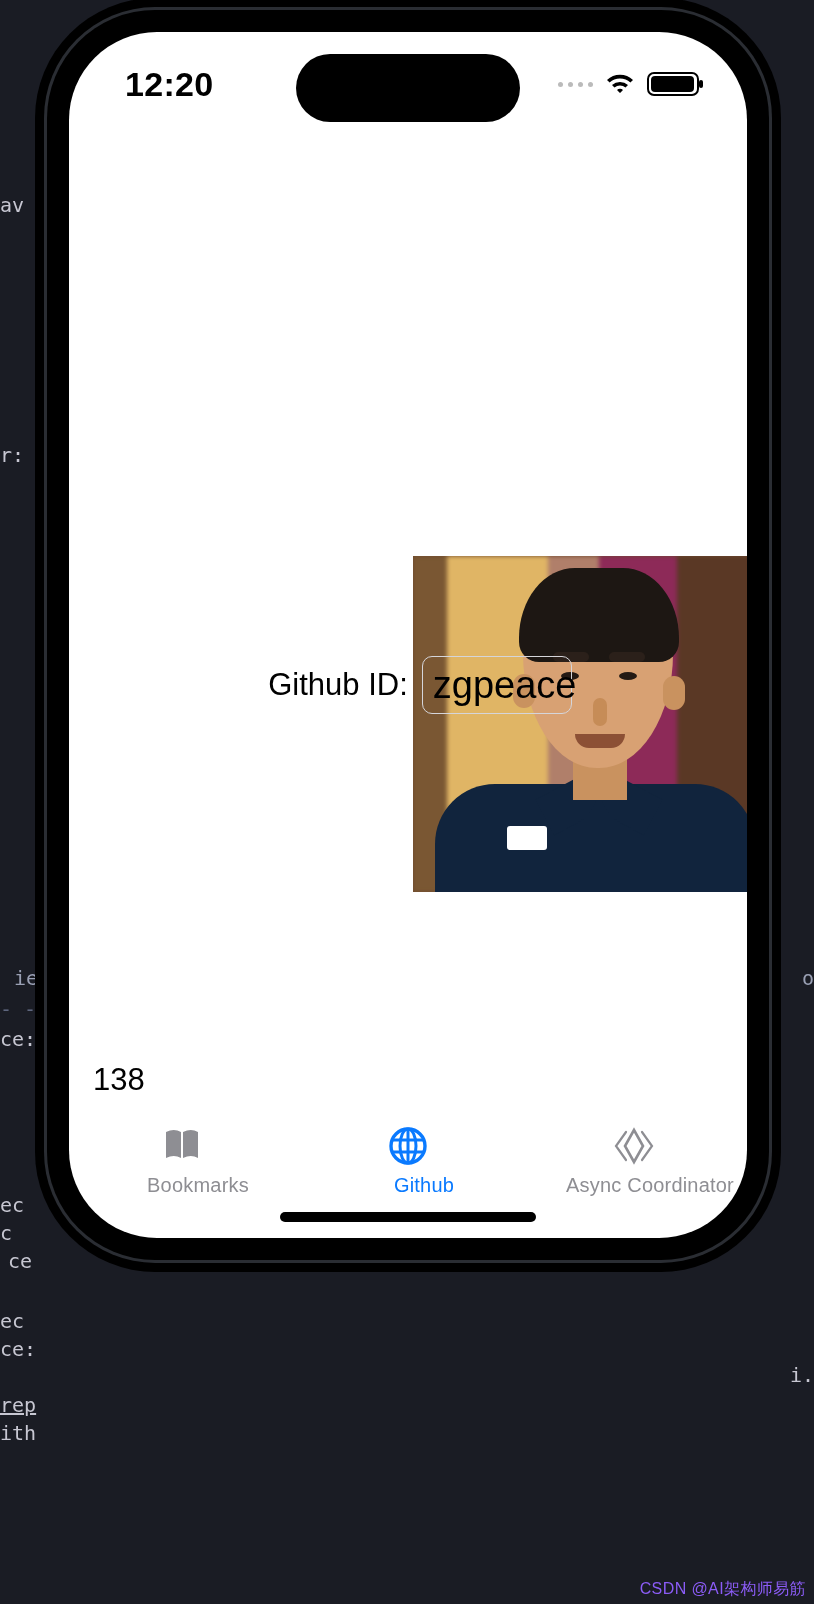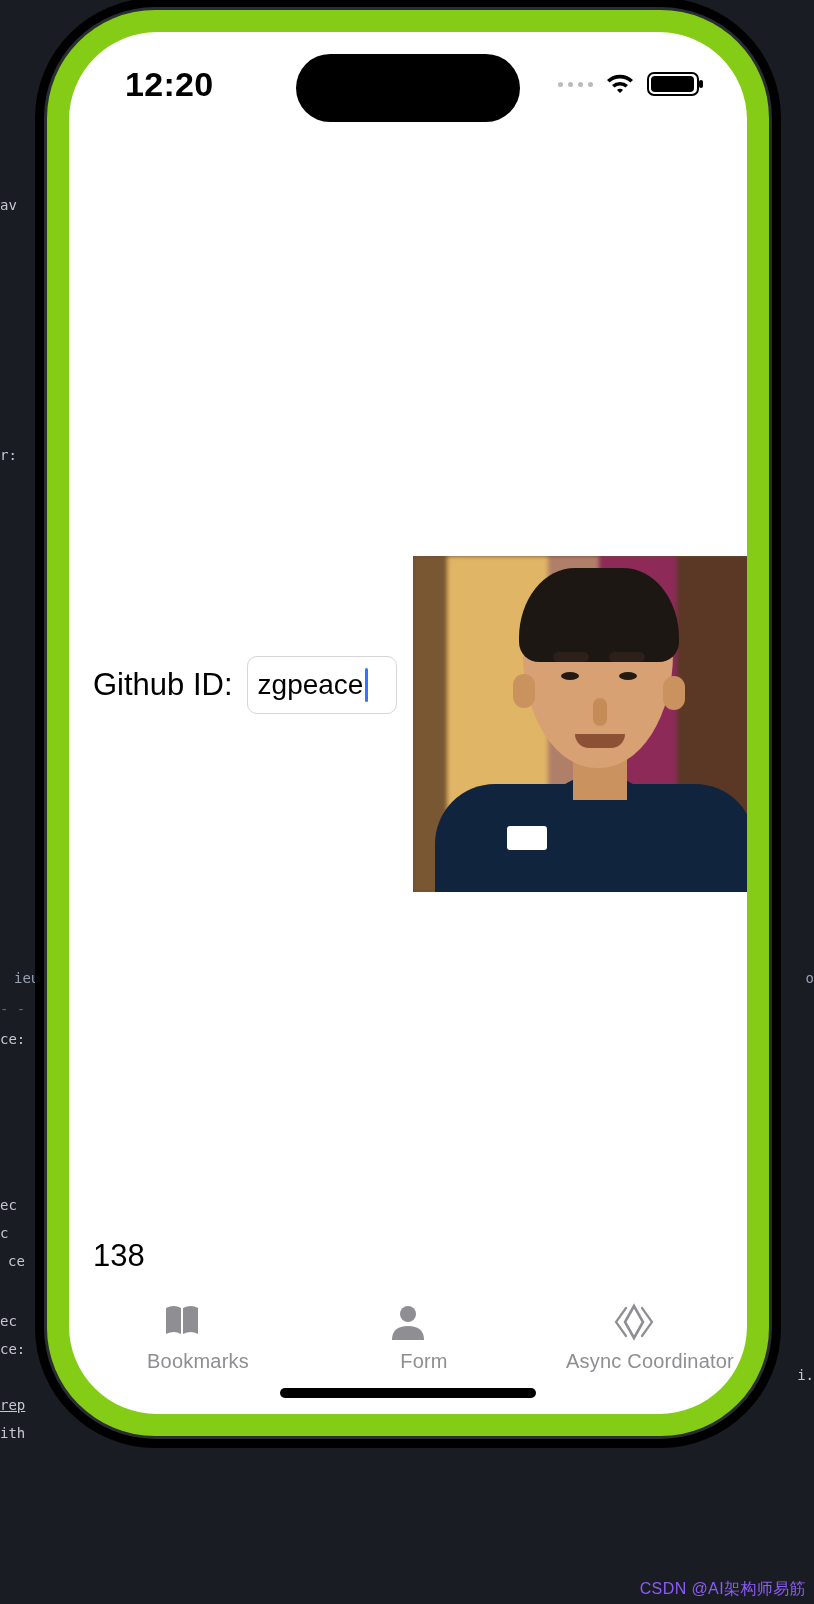--- a/index.html
+++ b/index.html
@@ -4,31 +4,31 @@
   <style>
     * { margin: 0; padding: 0; box-sizing: border-box; }
     body {
       width: 814px; height: 1604px;
       background: #1a1c24; position: relative;
       font-family: -apple-system, "SF Pro Text", "Helvetica Neue", Arial, sans-serif;
       overflow: hidden;
     }
     .bgcode {
       position: absolute; color: #4a4e5a; font-family: Menlo, monospace;
-      font-size: 14px; line-height: 26px; white-space: pre;
+      font-size: 20px; line-height: 26px; white-space: pre;
     }
     .watermark {
       position: absolute; right: 8px; bottom: 4px; color: #8b5cf6;
       font-size: 16px; letter-spacing: .4px;
     }
     .phone {
       position: absolute;
       left: 47px; top: 10px;
-      width: 722px; height: 1426px;
-      background: #84cc16; border-radius: 108px;
+      width: 722px; height: 1250px;
+      background: #000000; border-radius: 108px;
       box-shadow: 0 0 0 3px #2a2d33, 0 0 0 12px #000;
     }
     .screen {
       position: absolute; left: 22px; top: 22px; right: 22px; bottom: 22px;
       background: #fff; border-radius: 88px; overflow: hidden;
       display: flex; flex-direction: column;
     }
     .island {
       position: absolute; top: 22px; left: 50%; transform: translateX(-50%);
       width: 224px; height: 68px; background: #000; border-radius: 40px;
@@ -40,28 +40,28 @@
     .time { font-size: 34px; font-weight: 600; color: #000; letter-spacing: .3px; }
     .status-right { display: flex; align-items: center; gap: 12px; }
     .dots { display: flex; gap: 5px; align-items: flex-end; }
     .dots span { width: 5px; height: 5px; border-radius: 50%; background: #bbb; }
     .wifi { width: 30px; height: 22px; }
     .battery { width: 52px; height: 24px; border: 2.5px solid #000; border-radius: 7px; position: relative; }
     .battery::after { content:''; position:absolute; right:-6px; top:6px; width:4px; height:8px; background:#000; border-radius:2px; }
     .batt-fill { position:absolute; left:2px; top:2px; bottom:2px; right:3px; background:#000; border-radius:4px; }
     .content { flex: 1; position: relative; }
     .row { position: absolute; left: 24px; right: 0; display: flex; align-items: center; }
-    .row-gid { top: 520px; }
+    .row-gid { top: 520px; justify-content: center; }
     .gidlabel { font-size: 31px; color: #000; }
     .input-wrap {
       margin-left: 14px; border: 1px solid #d5d5da; border-radius: 10px;
       padding: 7px 10px; height: 58px; display: flex; align-items: center; position: relative;
       width: 150px;
     }
-    .inputval { font-size: 28px; color: #000; }
+    .inputval { font-size: 38px; color: #000; }
     .caret { width: 3px; height: 34px; background: #2b78ff; margin-left: 2px; border-radius: 2px; }
     .avatar {
       position: absolute; right: -4px; top: 420px; width: 338px; height: 336px;
       background: #6e4a2e; overflow: hidden;
     }
     .av-bg { position:absolute; inset:0; background: linear-gradient(90deg,#7a5733 0 10%, #e0b565 10% 40%, #b07f6a 40% 55%, #8d2a58 55% 78%, #5a3825 78% 100%); filter: blur(2px); }
     .head { position:absolute; left:110px; top:32px; width:150px; height:180px; background:#d8a173; border-radius: 48% 48% 54% 54% / 40% 40% 70% 70%; }
     .hair { position:absolute; left:106px; top:12px; width:160px; height:94px; background:#1d1713; border-radius: 56px 56px 20px 20px / 70px 70px 20px 20px; }
     .ear-l{position:absolute;left:100px;top:118px;width:22px;height:34px;background:#c9925f;border-radius:12px;}
     .ear-r{position:absolute;left:250px;top:120px;width:22px;height:34px;background:#c9925f;border-radius:12px;}
@@ -159,26 +159,29 @@
       </div>
     </div>
 
     <div class="tabbar">
       <div class="tab">
         <svg viewBox="0 0 44 44">
           <path d="M6 8 q8 -4 15 0 v26 q-7 -4 -15 0 z M23 8 q8 -4 15 0 v26 q-7 -4 -15 0 z" fill="#8e8e93"></path>
         </svg>
         <span class="tablabel">Bookmarks</span>
       </div>
-      <div class="tab">
+      <div class="tab active">
         <svg viewBox="0 0 44 44">
-          <circle cx="22" cy="14" r="8" fill="#8e8e93"></circle>
-          <path d="M6 40 q0 -14 16 -14 t16 14 z" fill="#8e8e93"></path>
+          <circle cx="22" cy="22" r="17" fill="none" stroke="#0a7aff" stroke-width="3.4"></circle>
+          <ellipse cx="22" cy="22" rx="8" ry="17" fill="none" stroke="#0a7aff" stroke-width="3"></ellipse>
+          <line x1="6" y1="16" x2="38" y2="16" stroke="#0a7aff" stroke-width="3"></line>
+          <line x1="6" y1="28" x2="38" y2="28" stroke="#0a7aff" stroke-width="3"></line>
+          <line x1="22" y1="5" x2="22" y2="39" stroke="#0a7aff" stroke-width="3"></line>
         </svg>
-        <span class="tablabel">Form</span>
+        <span class="tablabel">Github</span>
       </div>
       <div class="tab">
         <svg viewBox="0 0 44 44">
           <path d="M14 8 l-10 14 l10 14" fill="none" stroke="#8e8e93" stroke-width="2.2" stroke-linecap="round"></path>
           <path d="M30 8 l10 14 l-10 14" fill="none" stroke="#8e8e93" stroke-width="2.2" stroke-linecap="round"></path>
           <path d="M22 6 l-9 16 l9 16 l9 -16 z" fill="none" stroke="#8e8e93" stroke-width="2.6"></path>
         </svg>
         <span class="tablabel">Async Coordinator</span>
       </div>
     </div>

